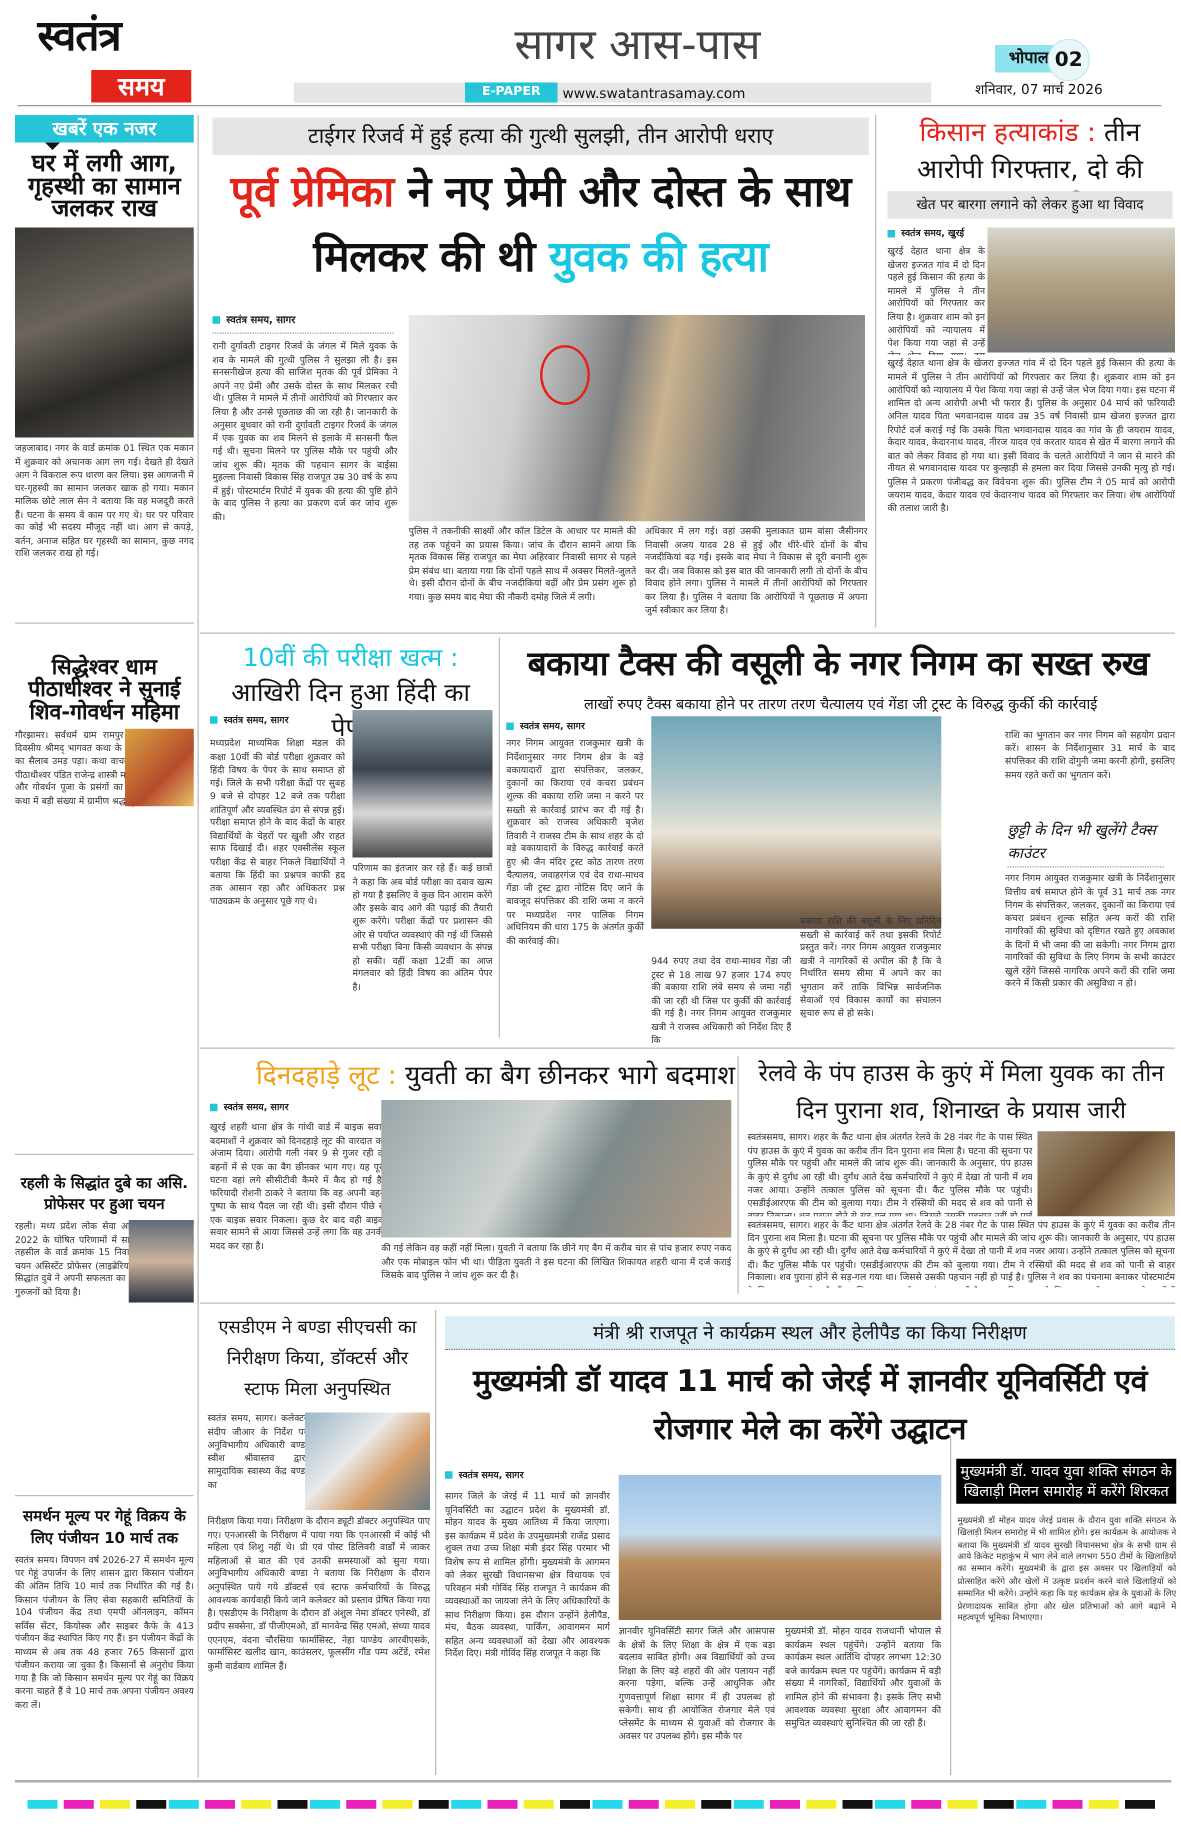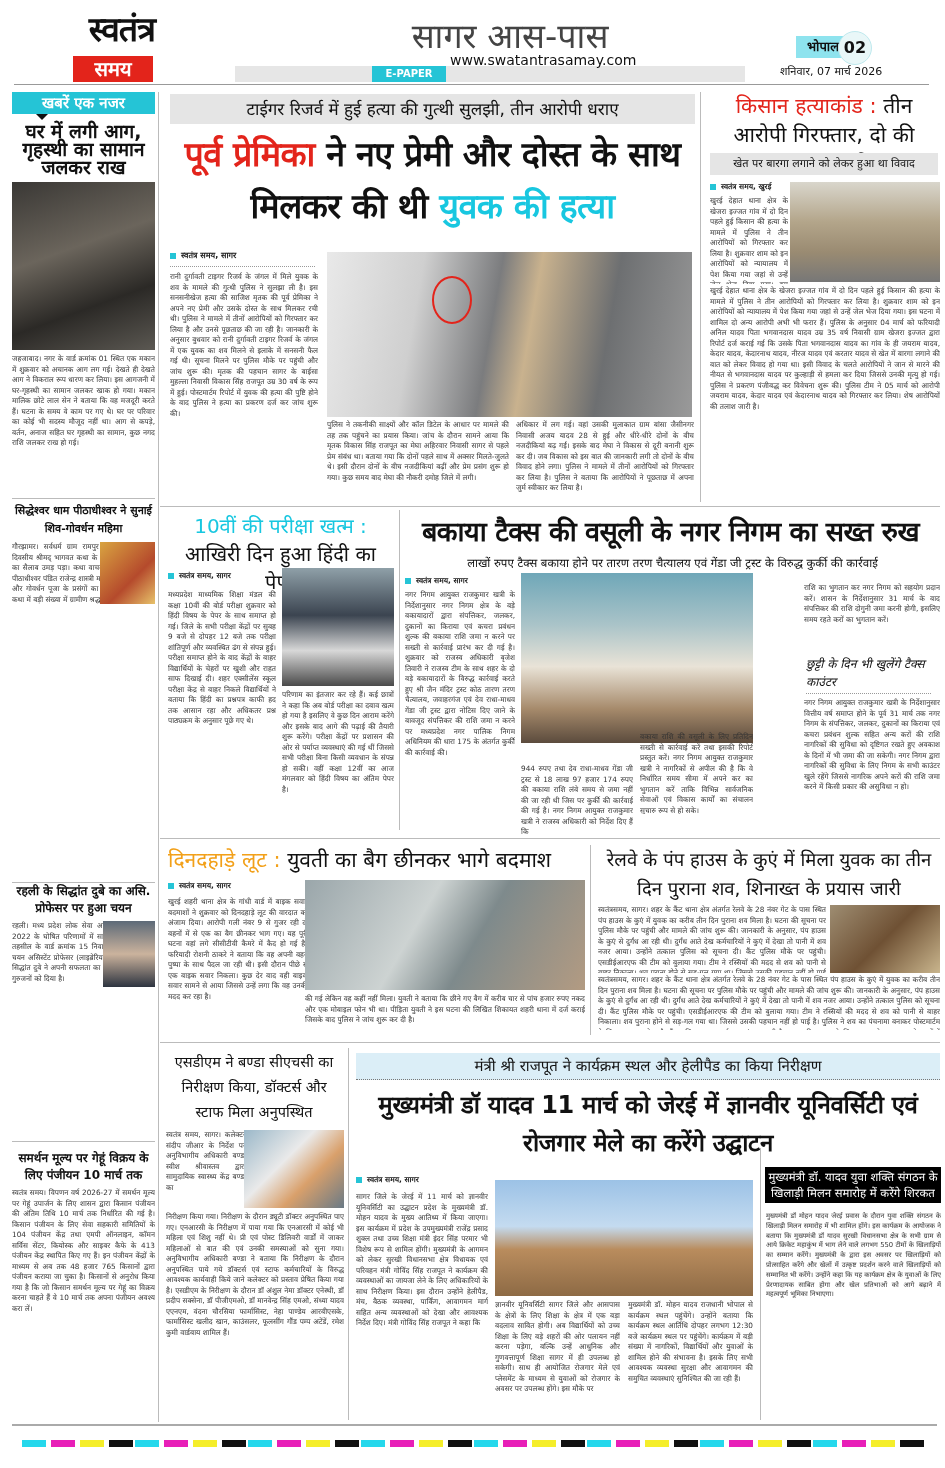--- a/index.html
+++ b/index.html
@@ -1,24 +1,24 @@
 <!DOCTYPE html>
 <html><head>
 <meta charset="utf-8">
 <style>
 *{box-sizing:border-box;margin:0;padding:0}
 html,body{width:945px;height:1468px;background:#fff;overflow:hidden}
 body{font-family:"DejaVu Sans",sans-serif;color:#111;position:relative}
 .abs{position:absolute}
-.logo-top{left:30px;top:10px;width:125px;height:38px;font-family:"DejaVu Serif",serif;font-weight:bold;font-size:34px;line-height:38px;color:#111;text-align:right;letter-spacing:-1px}
+.logo-top{left:30px;top:10px;width:125px;height:38px;font-family:"DejaVu Serif",serif;font-weight:bold;font-size:34px;line-height:38px;color:#111;text-align:left;letter-spacing:-1px}
 .logo-bot{left:73px;top:56px;width:80px;height:26px;background:#e3241b;color:#fff;font-weight:bold;font-size:20px;line-height:26px;text-align:center}
 .masthead-title{left:350px;top:14px;width:320px;font-size:34px;line-height:44px;color:#444;text-align:center}
 .epaper-bar{left:235px;top:66px;width:510px;height:16px;background:#e6e6e6}
 .epaper-tag{left:372px;top:66px;width:74px;height:16px;background:#25c4d6;color:#fff;font-size:10px;font-weight:bold;line-height:16px;text-align:center}
-.url{left:450px;top:52px;font-size:14px;line-height:16px;color:#111}
+.url{left:450px;top:67px;font-size:11px;line-height:16px;color:#111}
 .city-tag{left:796px;top:36px;width:54px;height:22px;background:#8ee3ee;font-size:13px;font-weight:bold;line-height:22px;text-align:center}
 .page-no{left:838px;top:31px;width:34px;height:34px;border-radius:50%;background:#e9f7f8;border:1px solid #bfe9ee;font-size:16px;font-weight:bold;line-height:32px;text-align:center}
 .date{left:780px;top:64px;font-size:11px;line-height:16px}
 .rule{left:14px;top:84px;width:915px;height:1px;background:#999}
 .col-rule{width:1px;background:#bbb}
 .h-rule{height:1px;background:#bbb}
 .body-text{font-size:7.3px;line-height:10.5px;color:#333;text-align:justify;overflow:hidden}
 .photo{background:linear-gradient(135deg,#6b6f73,#b9b3a8 50%,#7f7a72);overflow:hidden}
 .byline{font-size:8px;line-height:12px;font-weight:bold;color:#222}
 .byline::before{content:"";display:inline-block;width:6px;height:6px;background:#25c4d6;margin-right:5px;vertical-align:middle}
@@ -45,27 +45,27 @@
 
 <div class="abs" style="left:12px;top:92px;width:143px;height:1330px;">
   <div style="background:#25c4d6;color:#fff;font-weight:bold;font-size:15px;line-height:22px;text-align:center;position:relative;">
     <span>खबरें एक नजर</span>
     <span style="position:absolute;left:24px;bottom:-6px;width:0;height:0;border-left:6px solid transparent;border-right:6px solid transparent;border-top:6px solid #111;"></span>
   </div>
   <div class="side-head" style="font-size:19px;line-height:18px;margin-top:8px;">घर में लगी आग, गृहस्थी का सामान जलकर राख</div>
   <div class="photo" style="height:168px;margin-top:6px;background:linear-gradient(160deg,#3a3835,#6b655c 40%,#2b2926 70%,#5b5852);"></div>
   <div class="body-text" style="height:140px;margin-top:4px;">जहजाबाद। नगर के वार्ड क्रमांक 01 स्थित एक मकान में शुक्रवार को अचानक आग लग गई। देखते ही देखते आग ने विकराल रूप धारण कर लिया। इस आगजनी में घर-गृहस्थी का सामान जलकर खाक हो गया। मकान मालिक छोटे लाल सेन ने बताया कि वह मजदूरी करते हैं। घटना के समय वे काम पर गए थे। घर पर परिवार का कोई भी सदस्य मौजूद नहीं था। आग से कपड़े, बर्तन, अनाज सहित घर गृहस्थी का सामान, कुछ नगद राशि जलकर राख हो गई।</div>
   <div class="h-rule" style="margin-top:4px;"></div>
-  <div class="side-head" style="font-size:11px;line-height:18px;margin-top:3px;">सिद्धेश्वर धाम पीठाधीश्वर ने सुनाई शिव-गोवर्धन महिमा</div>
+  <div class="side-head" style="font-size:17px;line-height:18px;margin-top:26px;">सिद्धेश्वर धाम पीठाधीश्वर ने सुनाई शिव-गोवर्धन महिमा</div>
   <div style="position:relative;margin-top:4px;height:340px;">
     <div class="photo" style="position:absolute;right:0;top:0;width:55px;height:62px;background:linear-gradient(135deg,#d9a441,#b54a2c 60%,#e7c26a);"></div>
     <div class="body-text" style="height:340px;">गौरझामर। सर्वधर्म ग्राम रामपुर में आयोजित सात दिवसीय श्रीमद् भागवत कथा के छठवें दिन श्रद्धालुओं का सैलाब उमड़ पड़ा। कथा वाचक श्री सिद्धेश्वर धाम पीठाधीश्वर पंडित राजेन्द्र शास्त्री महाराज ने शिव महिमा और गोवर्धन पूजा के प्रसंगों का सजीव वर्णन किया। कथा में बड़ी संख्या में ग्रामीण श्रद्धालु उपस्थित रहे।</div>
   </div>
   <div class="h-rule"></div>
-  <div class="side-head" style="font-size:12px;line-height:17px;margin-top:0;">रहली के सिद्धांत दुबे का असि. प्रोफेसर पर हुआ चयन</div>
+  <div class="side-head" style="font-size:12px;line-height:17px;margin-top:14px;">रहली के सिद्धांत दुबे का असि. प्रोफेसर पर हुआ चयन</div>
   <div style="position:relative;margin-top:4px;height:220px;">
     <div class="photo" style="position:absolute;right:0;top:0;width:52px;height:66px;background:linear-gradient(180deg,#5d6a78,#cbb39d 50%,#2d3440);"></div>
     <div class="body-text" style="height:220px;">रहली। मध्य प्रदेश लोक सेवा आयोग एमपीपीएससी 2022 के घोषित परिणामों में सागर जिले की रहली तहसील के वार्ड क्रमांक 15 निवासी सिद्धांत दुबे का चयन असिस्टेंट प्रोफेसर (लाइब्रेरियन) पद पर हुआ है। सिद्धांत दुबे ने अपनी सफलता का श्रेय माता-पिता और गुरुजनों को दिया है।</div>
   </div>
   <div class="h-rule"></div>
   <div class="side-head" style="font-size:12px;line-height:17px;margin-top:8px;">समर्थन मूल्य पर गेहूं विक्रय के लिए पंजीयन 10 मार्च तक</div>
   <div class="body-text" style="height:215px;margin-top:4px;">स्वतंत्र समय। विपणन वर्ष 2026-27 में समर्थन मूल्य पर गेहूं उपार्जन के लिए शासन द्वारा किसान पंजीयन की अंतिम तिथि 10 मार्च तक निर्धारित की गई है। किसान पंजीयन के लिए सेवा सहकारी समितियों के 104 पंजीयन केंद्र तथा एमपी ऑनलाइन, कॉमन सर्विस सेंटर, कियोस्क और साइबर कैफे के 413 पंजीयन केंद्र स्थापित किए गए हैं। इन पंजीयन केंद्रों के माध्यम से अब तक 48 हजार 765 किसानों द्वारा पंजीयन कराया जा चुका है। किसानों से अनुरोध किया गया है कि जो किसान समर्थन मूल्य पर गेहूं का विक्रय करना चाहते हैं वे 10 मार्च तक अपना पंजीयन अवश्य करा लें।</div>
 </div>
 <div class="abs col-rule" style="left:158px;top:92px;height:1330px;"></div>
 
@@ -117,21 +117,21 @@
 <div class="abs body-text" style="left:405px;top:590px;width:110px;height:240px;">नगर निगम आयुक्त राजकुमार खत्री के निर्देशानुसार नगर निगम क्षेत्र के बड़े बकायादारों द्वारा संपत्तिकर, जलकर, दुकानों का किराया एवं कचरा प्रबंधन शुल्क की बकाया राशि जमा न करने पर सख्ती से कार्रवाई प्रारंभ कर दी गई है। शुक्रवार को राजस्व अधिकारी बृजेश तिवारी ने राजस्व टीम के साथ शहर के दो बड़े बकायादारों के विरुद्ध कार्रवाई करते हुए श्री जैन मंदिर ट्रस्ट कोठ तारण तरण चैत्यालय, जवाहरगंज एवं देव राधा-माधव गेंडा जी ट्रस्ट द्वारा नोटिस दिए जाने के बावजूद संपत्तिकर की राशि जमा न करने पर मध्यप्रदेश नगर पालिक निगम अधिनियम की धारा 175 के अंतर्गत कुर्की की कार्रवाई की।</div>
 <div class="abs photo" style="left:521px;top:573px;width:232px;height:170px;background:linear-gradient(180deg,#6fa7b8,#a9c3c8 30%,#e9e3d7 55%,#a68a6b 80%,#5b4b3d);"></div>
 <div class="abs body-text" style="left:521px;top:764px;width:112px;height:82px;">944 रुपए तथा देव राधा-माधव गेंडा जी ट्रस्ट से 18 लाख 97 हजार 174 रुपए की बकाया राशि लंबे समय से जमा नहीं की जा रही थी जिस पर कुर्की की कार्रवाई की गई है। नगर निगम आयुक्त राजकुमार खत्री ने राजस्व अधिकारी को निर्देश दिए हैं कि</div>
 <div class="abs body-text" style="left:640px;top:732px;width:113px;height:82px;">बकाया राशि की वसूली के लिए प्रतिदिन सख्ती से कार्रवाई करें तथा इसकी रिपोर्ट प्रस्तुत करें। नगर निगम आयुक्त राजकुमार खत्री ने नागरिकों से अपील की है कि वे निर्धारित समय सीमा में अपने कर का भुगतान करें ताकि विभिन्न सार्वजनिक सेवाओं एवं विकास कार्यों का संचालन सुचारु रूप से हो सके।</div>
 <div class="abs body-text" style="left:804px;top:583px;width:136px;height:64px;">राशि का भुगतान कर नगर निगम को सहयोग प्रदान करें। शासन के निर्देशानुसार 31 मार्च के बाद संपत्तिकर की राशि दोगुनी जमा करनी होगी, इसलिए समय रहते करों का भुगतान करें।</div>
 <div class="abs" style="left:806px;top:655px;width:125px;font-size:12px;line-height:18px;border-bottom:1px dotted #999;padding-bottom:2px;font-style:italic;">छुट्टी के दिन भी खुलेंगे टैक्स काउंटर</div>
 <div class="abs body-text" style="left:804px;top:698px;width:136px;height:132px;">नगर निगम आयुक्त राजकुमार खत्री के निर्देशानुसार वित्तीय वर्ष समाप्त होने के पूर्व 31 मार्च तक नगर निगम के संपत्तिकर, जलकर, दुकानों का किराया एवं कचरा प्रबंधन शुल्क सहित अन्य करों की राशि नागरिकों की सुविधा को दृष्टिगत रखते हुए अवकाश के दिनों में भी जमा की जा सकेगी। नगर निगम द्वारा नागरिकों की सुविधा के लिए निगम के सभी काउंटर खुले रहेंगे जिससे नागरिक अपने करों की राशि जमा करने में किसी प्रकार की असुविधा न हो।</div>
 
 <div class="abs h-rule" style="left:160px;top:838px;width:780px;"></div>
 
-<div class="abs" style="left:168px;top:845px;width:420px;font-size:21px;line-height:30px;">
+<div class="abs" style="left:168px;top:845px;width:420px;font-size:21px;line-height:30px;text-align:right;">
   <span style="color:#f2a019;">दिनदहाड़े लूट :</span>
   <span>युवती का बैग छीनकर भागे बदमाश</span>
 </div>
 <div class="abs byline" style="left:168px;top:880px;font-size:7.5px;">स्वतंत्र समय, सागर</div>
 <div class="abs body-text" style="left:168px;top:897px;width:140px;height:133px;">खुरई शहरी थाना क्षेत्र के गांधी वार्ड में बाइक सवार बदमाशों ने शुक्रवार को दिनदहाड़े लूट की वारदात को अंजाम दिया। आरोपी गली नंबर 9 से गुजर रही दो बहनों में से एक का बैग छीनकर भाग गए। यह पूरी घटना वहां लगे सीसीटीवी कैमरे में कैद हो गई है। फरियादी रोशनी ठाकरे ने बताया कि वह अपनी बहन पुष्पा के साथ पैदल जा रही थी। इसी दौरान पीछे से एक बाइक सवार निकला। कुछ देर बाद वही बाइक सवार सामने से आया जिससे उन्हें लगा कि वह उनकी मदद कर रहा है।</div>
 <div class="abs photo" style="left:305px;top:880px;width:280px;height:110px;background:linear-gradient(120deg,#9aa6aa,#cdd3d2 40%,#7e8a8c 60%,#b39b82);"></div>
 <div class="abs body-text" style="left:305px;top:994px;width:280px;height:36px;">की गई लेकिन वह कहीं नहीं मिला। युवती ने बताया कि छीने गए बैग में करीब चार से पांच हजार रुपए नकद और एक मोबाइल फोन भी था। पीड़िता युवती ने इस घटना की लिखित शिकायत शहरी थाना में दर्ज कराई जिसके बाद पुलिस ने जांच शुरू कर दी है।</div>
 <div class="abs col-rule" style="left:590px;top:845px;height:190px;"></div>
 
 <div class="abs" style="left:598px;top:845px;width:342px;font-size:18.5px;line-height:29px;text-align:center;">रेलवे के पंप हाउस के कुएं में मिला युवक का तीन दिन पुराना शव, शिनाख्त के प्रयास जारी</div>

